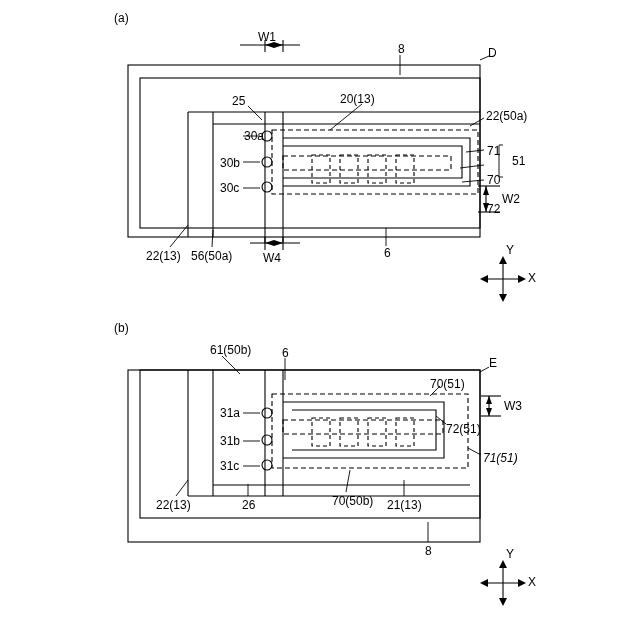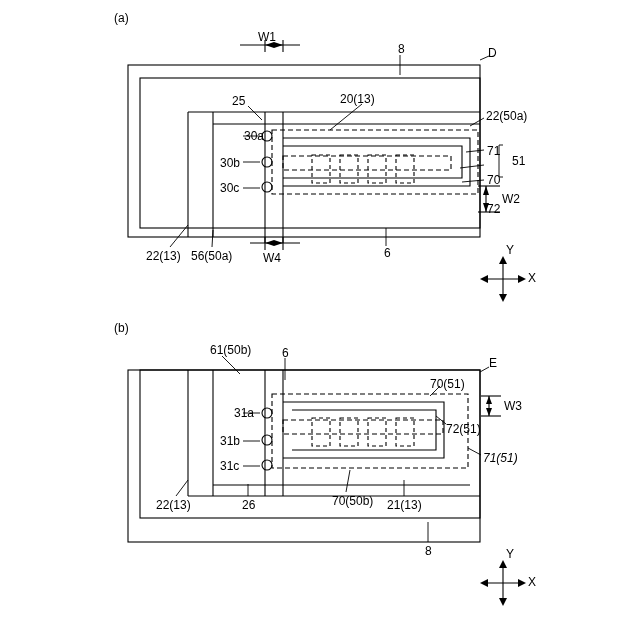--- a/index.html
+++ b/index.html
@@ -218,21 +218,21 @@
 <div class="lbl" style="left:191px; top:250px;">56(50a)</div>
 <div class="lbl" style="left:263px; top:252px;">W4</div>
 <div class="lbl" style="left:506px; top:244px;">Y</div>
 <div class="lbl" style="left:528px; top:272px;">X</div>
 
 <div class="lbl" style="left:210px; top:344px;">61(50b)</div>
 <div class="lbl" style="left:282px; top:347px;">6</div>
 <div class="lbl" style="left:489px; top:357px;">E</div>
 <div class="lbl" style="left:430px; top:378px;">70(51)</div>
 <div class="lbl" style="left:504px; top:400px;">W3</div>
-<div class="lbl" style="left:220px; top:407px;margin-left:14px;">31a</div>
+<div class="lbl" style="left:220px; top:407px;">31a</div>
 <div class="lbl" style="left:220px; top:435px;">31b</div>
 <div class="lbl" style="left:446px; top:423px;">72(51)</div>
 <div class="lbl" style="left:220px; top:460px;">31c</div>
 <div class="lbl" style="left:483px; top:452px;font-style:italic;">71(51)</div>
 <div class="lbl" style="left:156px; top:499px;">22(13)</div>
 <div class="lbl" style="left:242px; top:499px;">26</div>
 <div class="lbl" style="left:332px; top:495px;">70(50b)</div>
 <div class="lbl" style="left:387px; top:499px;">21(13)</div>
 <div class="lbl" style="left:425px; top:545px;">8</div>
 <div class="lbl" style="left:506px; top:548px;">Y</div>

